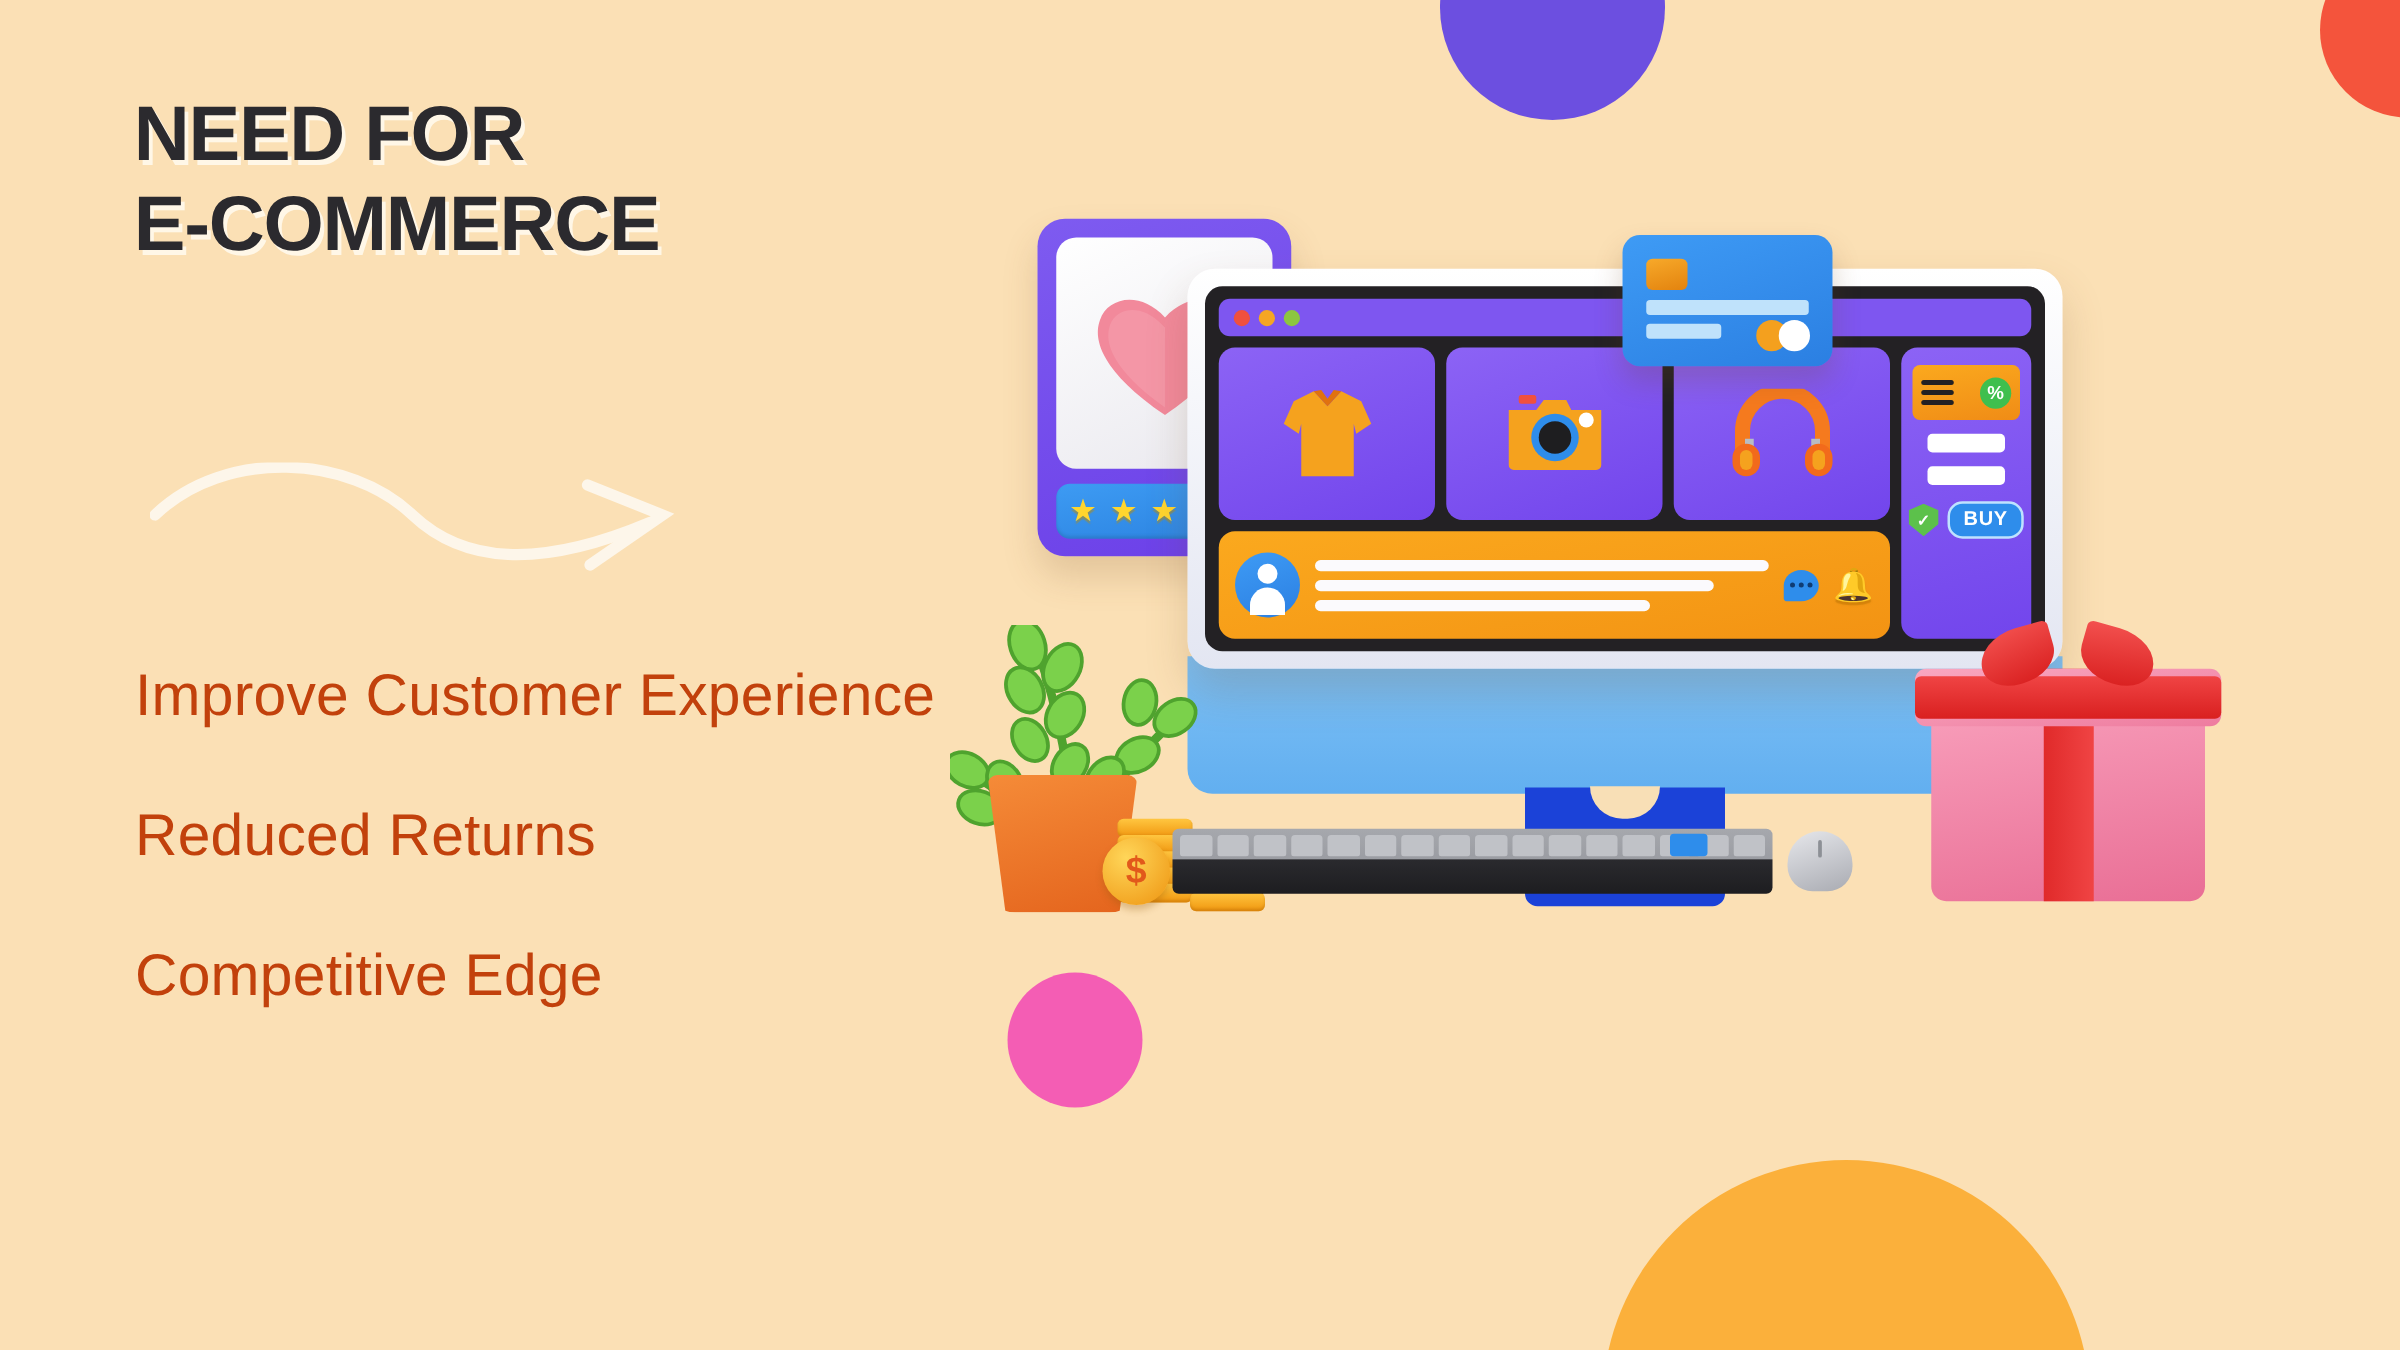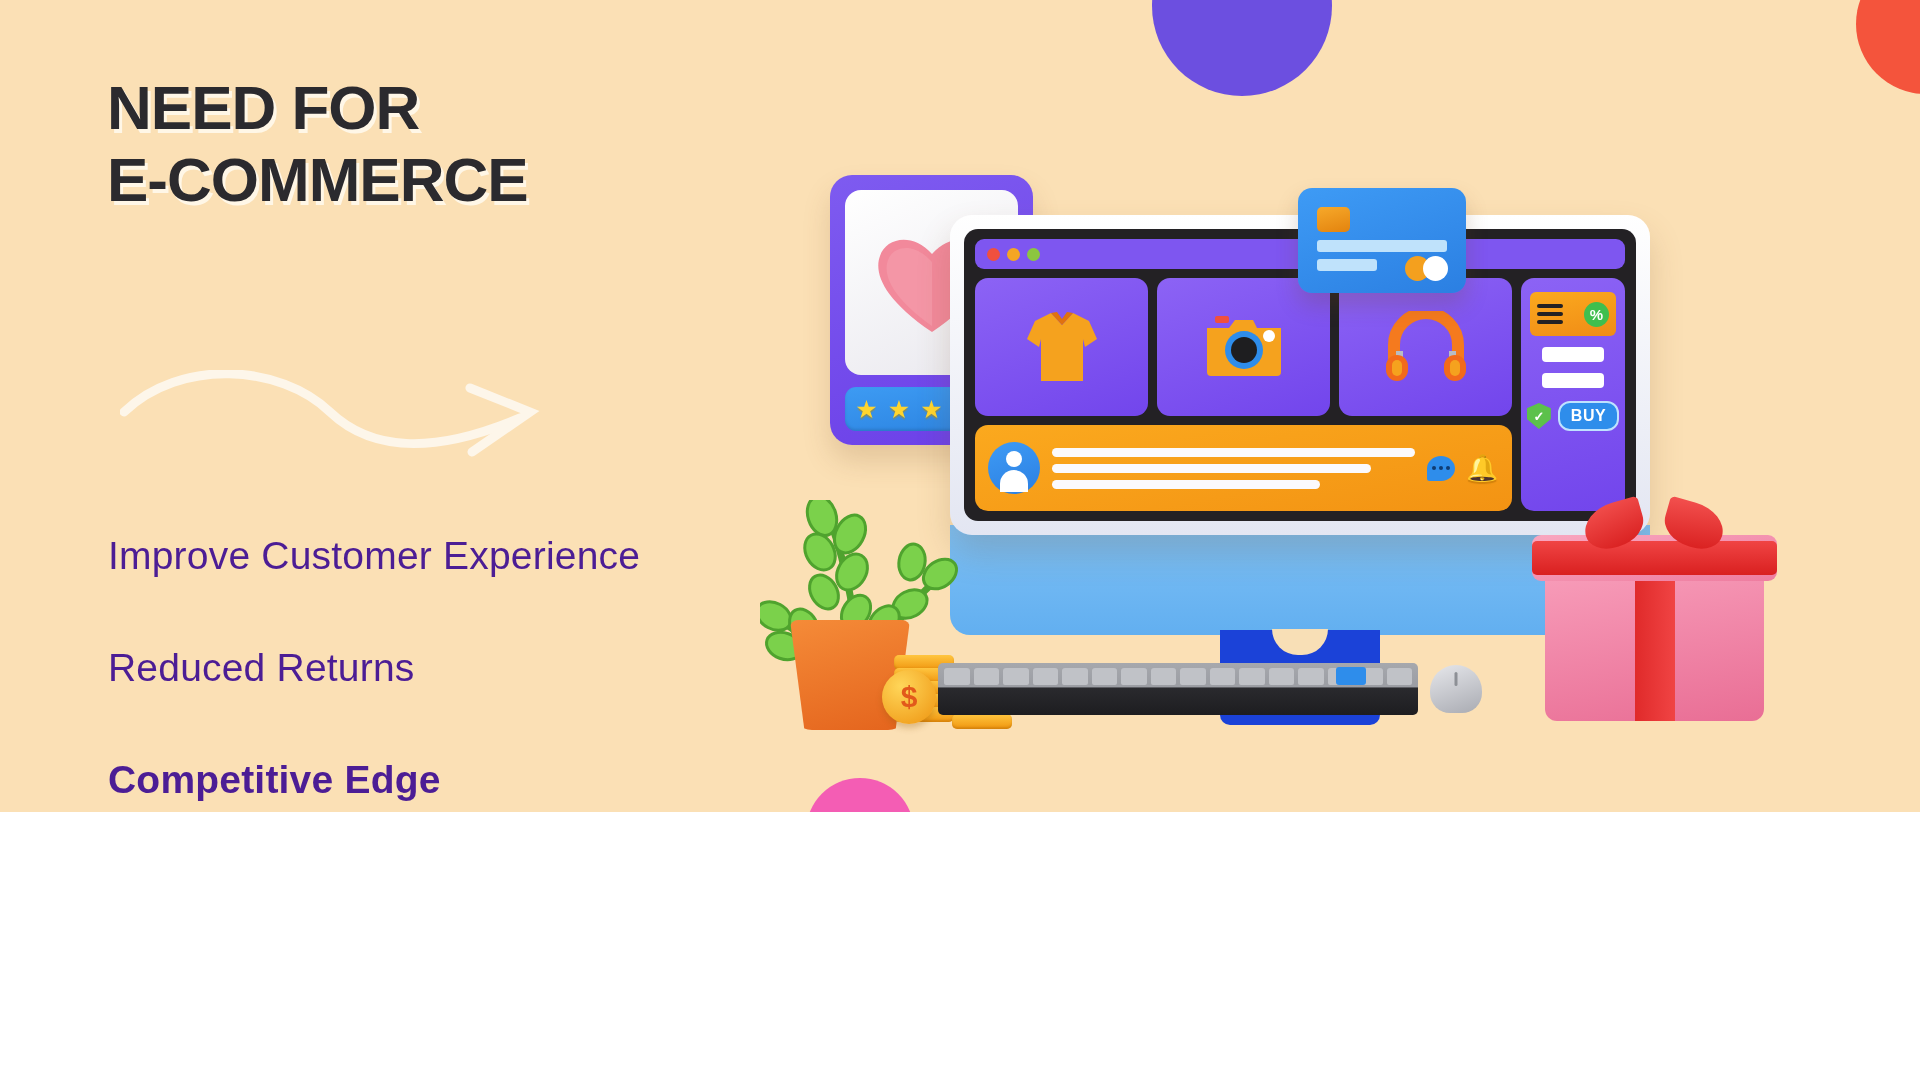--- a/index.html
+++ b/index.html
@@ -4,21 +4,21 @@
 <title>Need for 3D Modeling in E-Commerce</title>
 <style>
   * { box-sizing: border-box; margin: 0; padding: 0; }
   html, body {
     width: 1920px; height: 1080px;
     overflow: hidden;
     font-family: "Liberation Sans", sans-serif;
   }
   #slide {
     position: relative;
-    width: 1920px; height: 812px;
+    width: 1920px; height: 1080px;
     background: #FBE0B5;
     overflow: hidden;
   }
 
   
   .blob { position: absolute; border-radius: 50%; }
   #blob-purple-top { left: 1152px; top: -84px; width: 180px; height: 180px; background: #6C4FE0; }
   #blob-red-topright { left: 1856px; top: -46px; width: 140px; height: 140px; background: #F4543C; }
   #blob-pink-left { left: 806px; top: 778px; width: 108px; height: 108px; background: #F45DB4; }
   #blob-orange-bottom { left: 1282px; top: 928px; width: 390px; height: 390px; background: #FBB03B; }
@@ -32,25 +32,25 @@
     text-transform: uppercase;
     text-shadow: 3px 4px 0 rgba(255,250,240,.85);
   }
   #headline .ln { display: block; white-space: nowrap; }
 
   
   #arrow-doodle { position: absolute; left: 120px; top: 370px; }
 
   #benefit-list { position: absolute; left: 108px; top: 535px; width: 640px; }
   .benefit-item {
-    font-size: 39px; line-height: 42px; color: #4c1d95;
+    font-size: 47px; line-height: 42px; color: #c2410c;
     font-weight: 400; letter-spacing: .2px;
     margin-bottom: 70px; white-space: nowrap;
   }
-  .benefit-item:last-child { margin-bottom: 12px; font-weight: bold; }
+  .benefit-item:last-child { margin-bottom: 12px; }
 
   
   #illustration { position: absolute; left: 790px; top: 0; width: 1130px; height: 1080px; }
   #illustration > * { position: absolute; }
 
   
   #heart-card {
     left: 40px; top: 175px; width: 203px; height: 270px;
     background: linear-gradient(160deg,#7E5BF0,#6B3FE8);
     border-radius: 22px;

